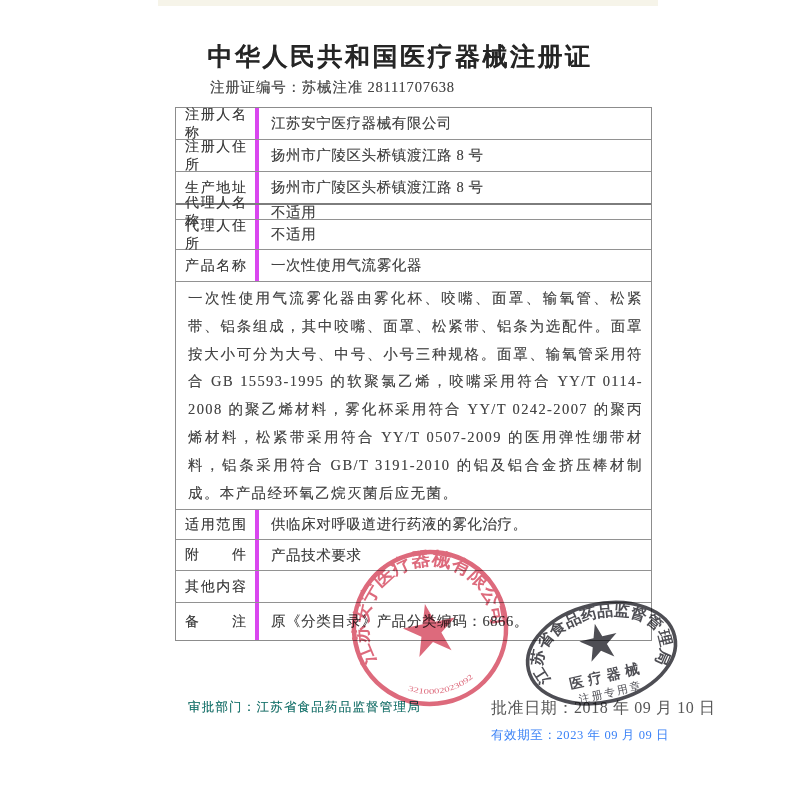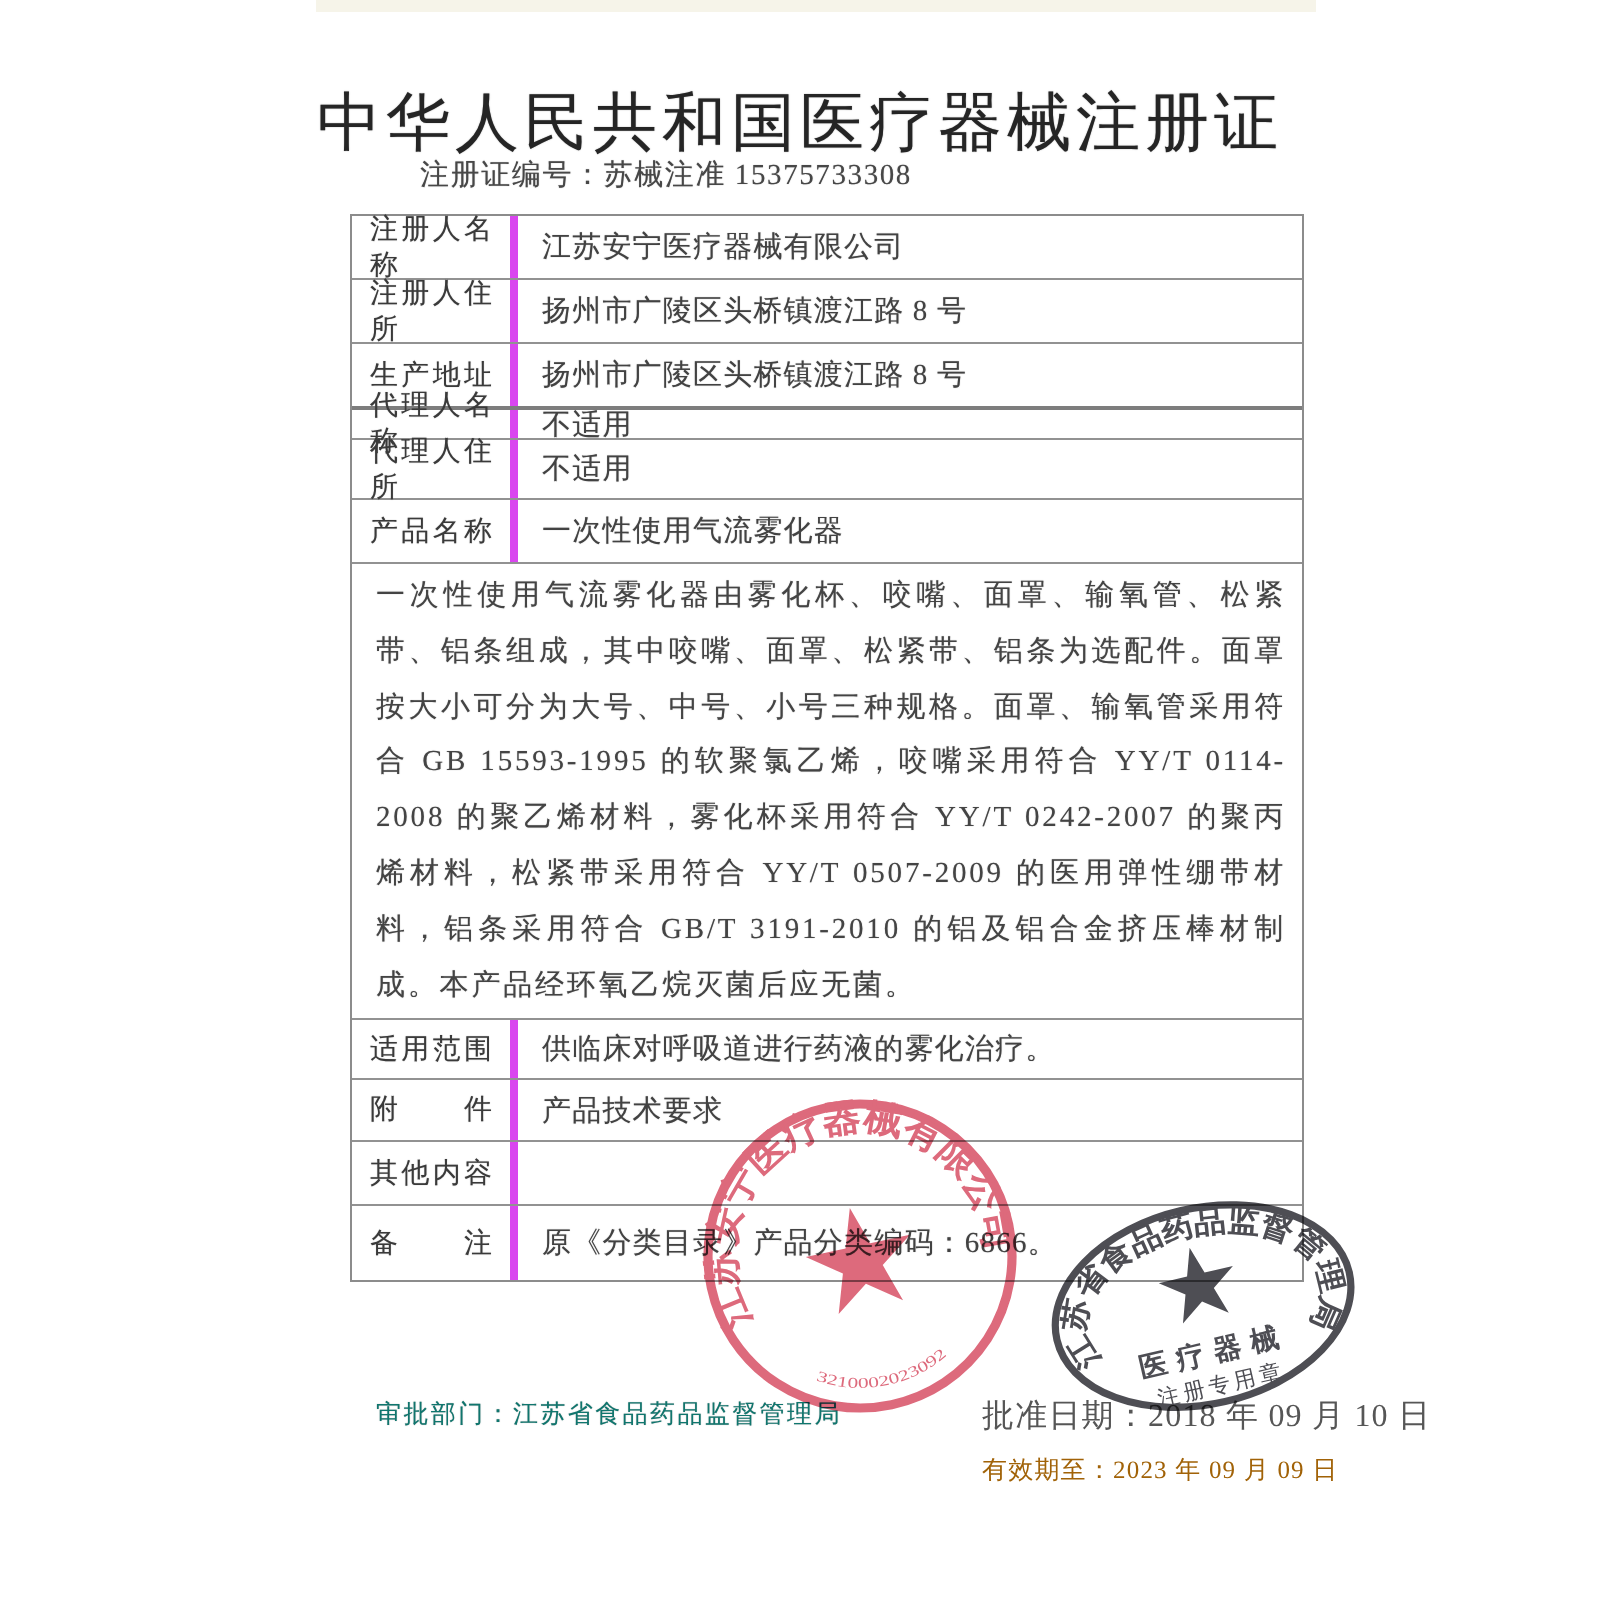--- a/index.html
+++ b/index.html
@@ -3,21 +3,21 @@
 <meta charset="utf-8">
 <style>
   html,body{margin:0;padding:0;}
   body{
     width:800px;height:800px;background:#ffffff;position:relative;overflow:hidden;
     font-family:"Liberation Serif","DejaVu Serif",serif;color:#3e3e3e;
   }
   .scan-edge{position:absolute;left:158px;top:0;width:500px;height:6px;background:#f6f4e9;}
   .title{
     position:absolute;left:0;top:40px;width:100%;text-align:center;
-    font-size:32px;font-weight:normal;letter-spacing:2.5px;color:#252525;
+    font-size:25px;font-weight:bold;letter-spacing:2.5px;color:#252525;
     text-shadow:0 0 .6px rgba(40,40,40,.55);
   }
   .regline{
     position:absolute;left:210px;top:78px;font-size:14.5px;letter-spacing:.8px;color:#474747;
     text-shadow:0 0 .5px rgba(70,70,70,.5);
   }
   .cert-table{
     position:absolute;left:175px;top:107px;width:477px;
     border:1px solid #8c8c8c;box-sizing:border-box;background:transparent;
     text-shadow:0 0 .5px rgba(70,70,70,.5);
@@ -39,34 +39,34 @@
     padding:0 8px 0 12px;font-size:14.5px;letter-spacing:.6px;color:#424242;
     min-width:0;
   }
   .cell.value.para{align-items:flex-start;padding-top:3px;overflow:hidden;}
   .cell.value.para span{
     display:block;text-align:justify;line-height:27.8px;
     font-size:14.5px;letter-spacing:1.4px;color:#444444;
   }
   .footer-approval{position:absolute;left:188px;top:699px;font-size:12.5px;letter-spacing:1.2px;color:#0f766e;text-shadow:0 0 .5px rgba(80,80,80,.5);}
   .footer-date1{position:absolute;left:491px;top:698px;font-size:16px;letter-spacing:.6px;color:#565656;}
-  .footer-date2{position:absolute;left:491px;top:727px;font-size:12.5px;letter-spacing:.6px;color:#a16207;}
+  .footer-date2{position:absolute;left:491px;top:727px;font-size:12.5px;letter-spacing:.6px;color:#3b82f6;}
   .stamp{position:absolute;mix-blend-mode:multiply;pointer-events:none;}
   .stamp.red{left:337px;top:535px;width:186px;height:186px;transform:rotate(-12deg);opacity:.82;}
   .stamp.black{left:500px;top:577px;width:204px;height:156px;transform:rotate(-13deg);opacity:.88;}
 </style>
 </head>
 <body>
 
 <div class="scan-edge"></div>
 
 <div class="title">中华人民共和国医疗器械注册证</div>
 
 <div class="regline">
-  <span>注册证编号：</span><span>苏械注准 15375733308</span>
+  <span>注册证编号：</span><span>苏械注准 28111707638</span>
 </div>
 
 <div class="cert-table">
   <div class="row" style="height:32px">
     <div class="cell label">
         <span>注册人名称</span>
       </div>
     <div class="cell value">
         <span>江苏安宁医疗器械有限公司</span>
       </div>

